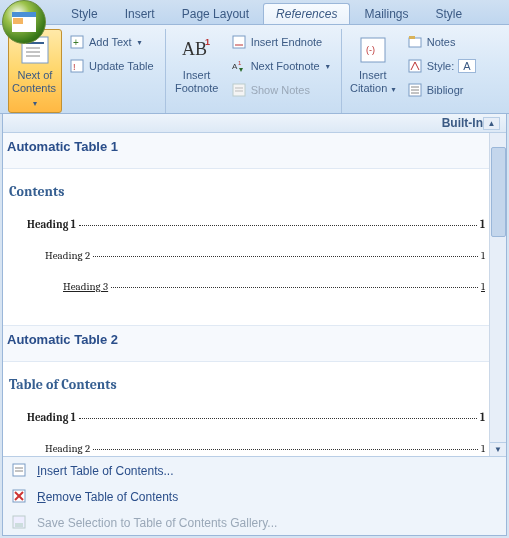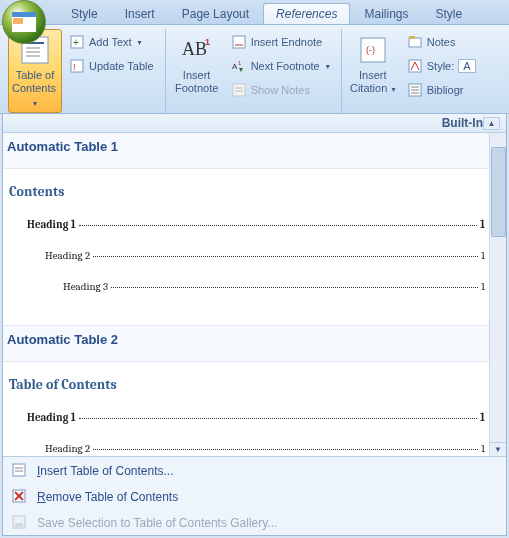--- a/index.html
+++ b/index.html
@@ -168,21 +168,21 @@
     font-family:"Cambria","Times New Roman",serif;
     font-size:11px;color:#222;
     margin:18px 0;
   }
   .toc-row .lbl{white-space:nowrap;}
   .toc-row .dots{flex:1;border-bottom:1px dotted #333;margin:0 3px;position:relative;top:-2px;}
   .toc-row .pg{white-space:nowrap;}
   .indent1{padding-left:18px;font-weight:bold;}
   .indent1 .lbl{font-weight:bold;}
   .indent2{padding-left:36px;}
-  .indent3{padding-left:54px;}
+  .indent3{padding-left:54px;text-decoration:underline;}
   .dd-footer{
     border-top:1px solid #b9cee6;
     background:#eef4fb;
   }
   .dd-menu-item{
     display:flex;align-items:flex-end;gap:10px;
     padding:5px 8px;
     color:#2a4e8a;font-size:12px;
     cursor:pointer;
   }
@@ -222,21 +222,21 @@
       <div class="big-btn selected">
         <div class="ico">
           <svg width="30" height="30">
               <rect x="2" y="2" width="26" height="26" fill="#fff" stroke="#7a9bc4"></rect>
               <line x1="6" y1="8" x2="24" y2="8" stroke="#365f91" stroke-width="2"></line>
               <line x1="6" y1="13" x2="20" y2="13" stroke="#888"></line>
               <line x1="6" y1="17" x2="20" y2="17" stroke="#888"></line>
               <line x1="6" y1="21" x2="20" y2="21" stroke="#888"></line>
             </svg>
         </div>
-        <span>Table of</span>
+        <span>Next of</span>
         <span><span>Contents</span><span class="dd-arrow"> ▾</span></span>
       </div>
       <div class="small-col">
         <div class="small-btn">
           <span class="ico">
               <svg width="14" height="14">
                 <rect x="1" y="1" width="12" height="12" fill="#fff" stroke="#7a9bc4"></rect>
                 <text x="3" y="11" font-size="10" fill="#3a7a2a">+</text>
               </svg>
             </span>

